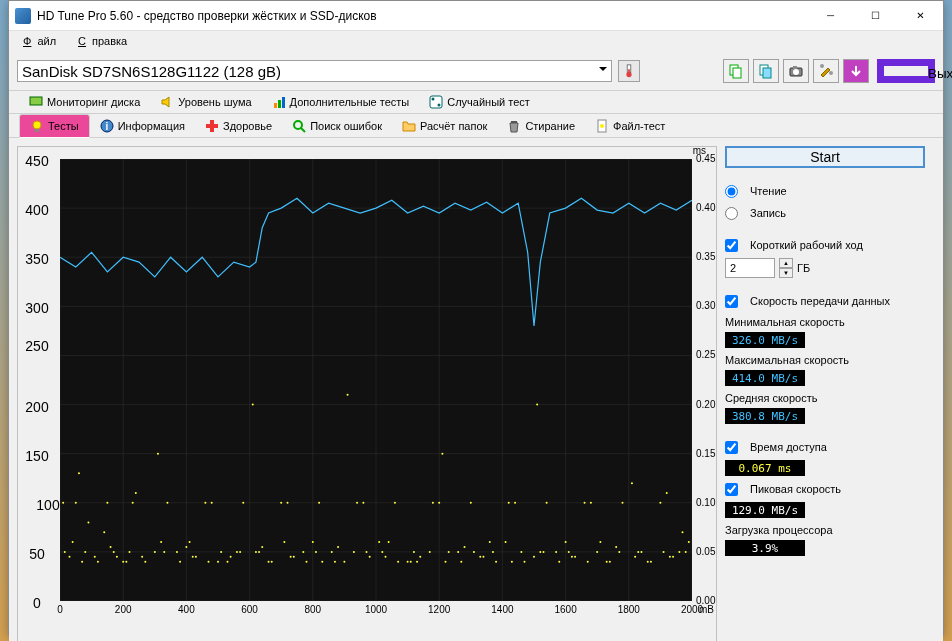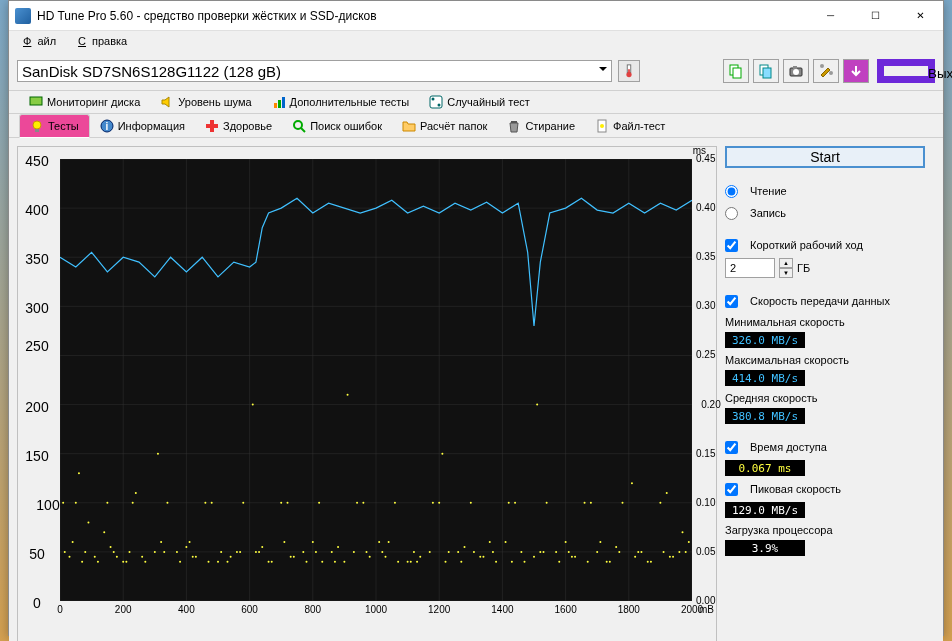--- a/index.html
+++ b/index.html
@@ -387,21 +387,21 @@
           <div class="ytick" style="top: 153.333px; left: 0px;">300</div>
           <div class="ytick" style="top: 104.222px; left: 0px;">350</div>
           <div class="ytick" style="top: 55.1111px; left: 0px;">400</div>
           <div class="ytick" style="top: 6px; left: 0px;">450</div>
         </div>
       <div id="yticks-r">
           <div class="ytick-r" style="top: 448px; left: 678px;">0.00</div>
           <div class="ytick-r" style="top: 398.889px; left: 678px;">0.05</div>
           <div class="ytick-r" style="top: 349.778px; left: 678px;">0.10</div>
           <div class="ytick-r" style="top: 300.667px; left: 678px;">0.15</div>
-          <div class="ytick-r" style="top: 251.556px; left: 678px; text-align: center;">0.20</div>
+          <div class="ytick-r" style="top: 251.556px; left: 678px;">0.20</div>
           <div class="ytick-r" style="top: 202.444px; left: 678px;">0.25</div>
           <div class="ytick-r" style="top: 153.333px; left: 678px;">0.30</div>
           <div class="ytick-r" style="top: 104.222px; left: 678px;">0.35</div>
           <div class="ytick-r" style="top: 55.1111px; left: 678px;">0.40</div>
           <div class="ytick-r" style="top: 6px; left: 678px;">0.45</div>
         </div>
     </div>
 
     <div class="side">
       <button class="start-btn">Start</button>

